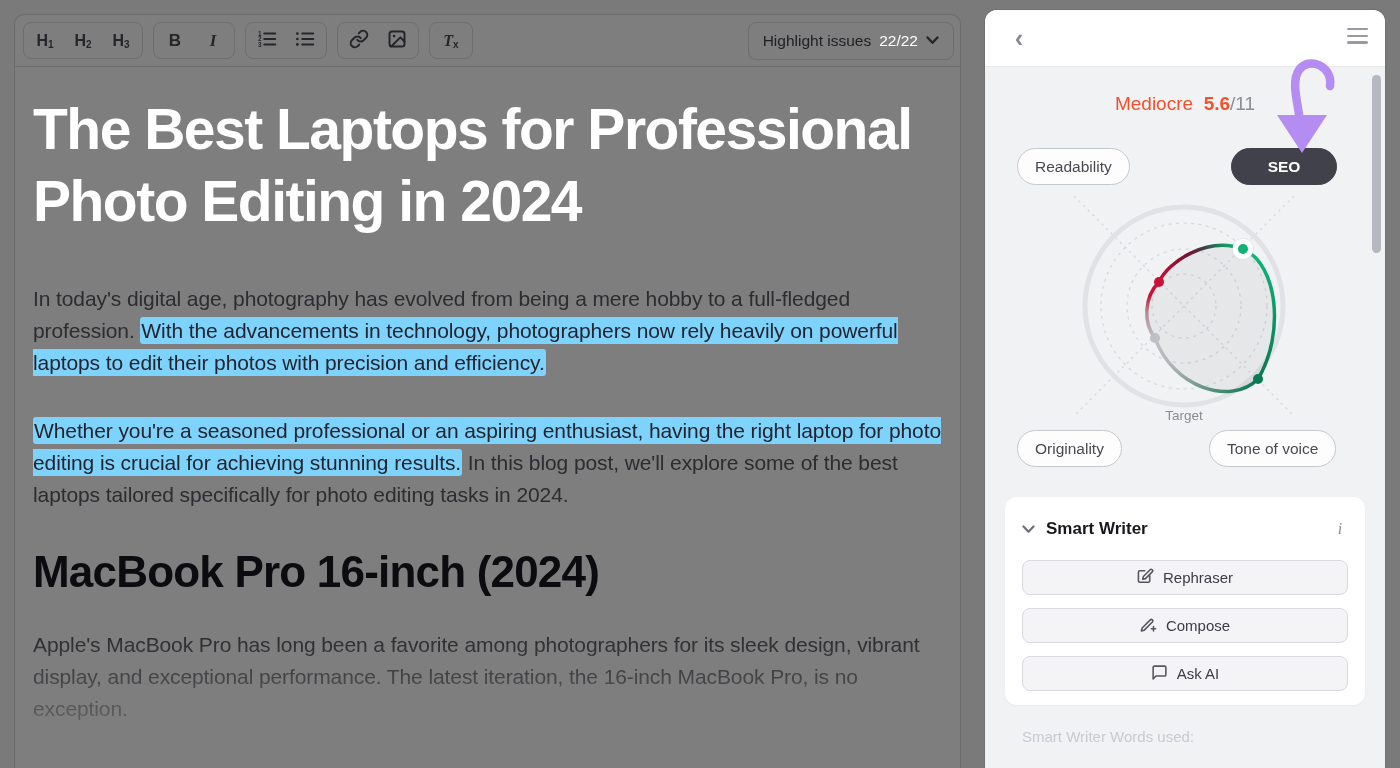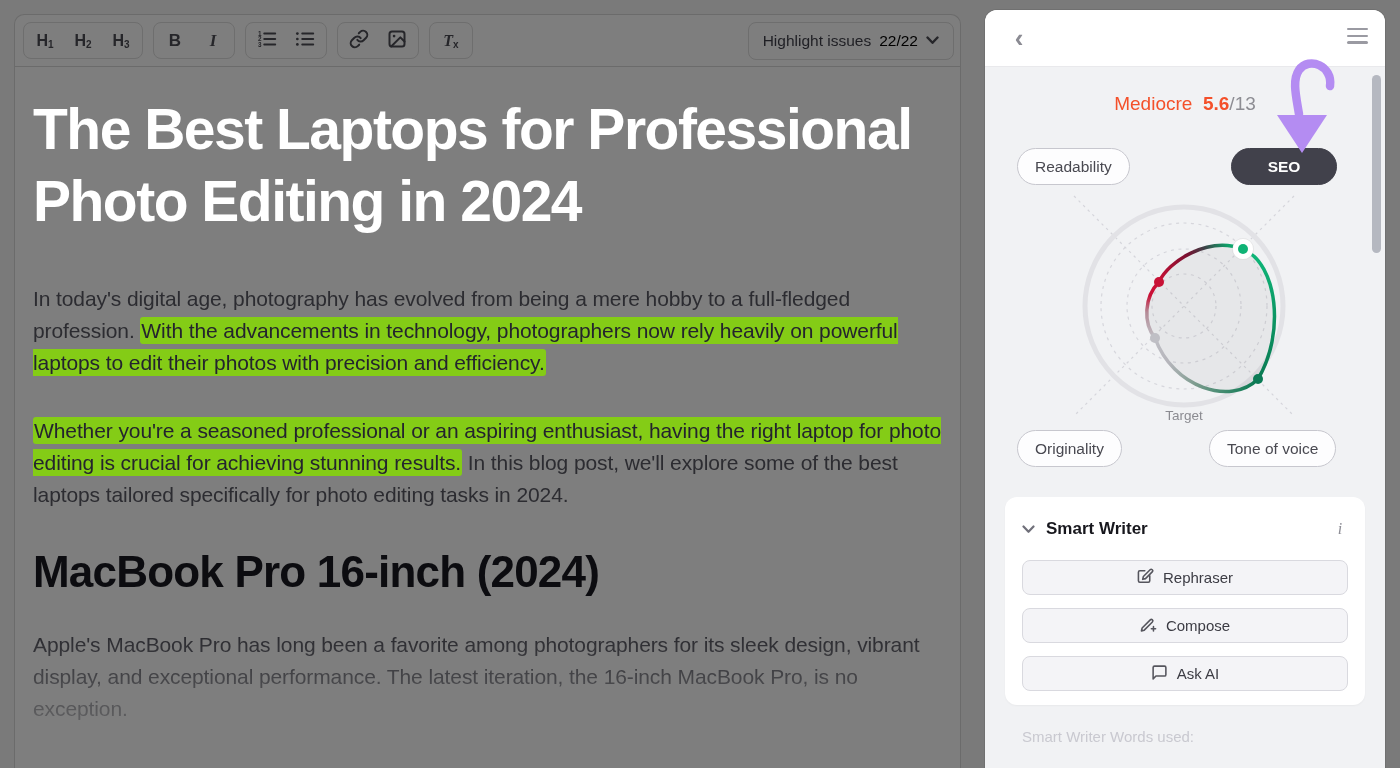--- a/index.html
+++ b/index.html
@@ -30,30 +30,30 @@
   .tb-btn.bold { font-size:17px; font-weight:800; }
   .tb-btn.italic { font-size:17px; font-style:italic; font-family:"Liberation Serif",serif; font-weight:600; }
   .tb-btn svg { stroke:#26262a; }
   .tb-btn .t-letter { font-size:16px; font-style:italic; font-family:"Liberation Serif",serif; font-weight:600; }
   .tb-btn .t-sub { font-size:10px; font-weight:700; margin-top:8px; }
   .hl-dropdown {
     margin-left:auto; height:38px; border:1px solid #6e6e6e; border-radius:8px;
     display:flex; align-items:center; padding:0 14px; gap:8px; cursor:pointer;
   }
   .hl-label { font-size:15.5px; color:#1f1f24; }
-  .hl-count { font-size:15.5px; color:#000000; }
+  .hl-count { font-size:15.5px; color:#ffffff; }
   .hl-chev svg { display:block; }
 
   .doc { padding:26px 18px 0 18px; position:relative; }
   .doc-title {
     font-size:57px; line-height:72px; font-weight:700; letter-spacing:-1.5px;
     color:#ffffff; width:920px; margin-bottom:46px;
   }
   .doc p { font-size:21px; line-height:32px; color:#2c2c31; width:912px; margin-bottom:36px; letter-spacing:-0.1px; }
-  .doc .hl { background:#84cc16; border-radius:3px; padding:2px 1px; color:#24242e;text-align:center; }
+  .doc .hl { background:#7dd3fc; border-radius:3px; padding:2px 1px; color:#24242e;text-align:center; }
   .doc-h2 { font-size:44px; line-height:50px; font-weight:700; letter-spacing:-0.8px; color:#0c0c10; margin:0 0 32px 0; }
   .fade-bottom {
     position:absolute; left:0; right:0; bottom:0; height:130px; pointer-events:none;
     background:linear-gradient(to bottom, rgba(126,126,126,0) 0%, rgba(126,126,126,0.55) 55%, rgba(126,126,126,0.9) 100%);
   }
 
   
   .panel {
     position:absolute; left:985px; top:10px; width:400px; height:758px;
     background:#f1f2f4; border-radius:12px 12px 0 0; overflow:hidden;
@@ -209,21 +209,21 @@
     <button class="back-btn">‹</button>
     <button class="menu-btn">
       <span>
         <div class="bar"></div><div class="bar"></div><div class="bar"></div>
       </span>
     </button>
   </div>
 
   <div class="score-row">
     <span class="score-label">Mediocre</span>
-    <span class="score-label">&nbsp;</span><span class="score-value">5.6</span><span class="score-max">/13</span>
+    <span class="score-label">&nbsp;</span><span class="score-value">5.6</span><span class="score-max">/11</span>
   </div>
 
   <button class="pill pill-readability">Readability</button>
   <button class="pill dark pill-seo">SEO</button>
   <button class="pill pill-originality">Originality</button>
   <button class="pill pill-tone">Tone of voice</button>
 
   <svg class="gauge-svg" width="400" height="758" viewBox="0 0 400 758">
     <defs>
       <linearGradient id="gA" gradientUnits="userSpaceOnUse" x1="174" y1="272" x2="258" y2="239">

